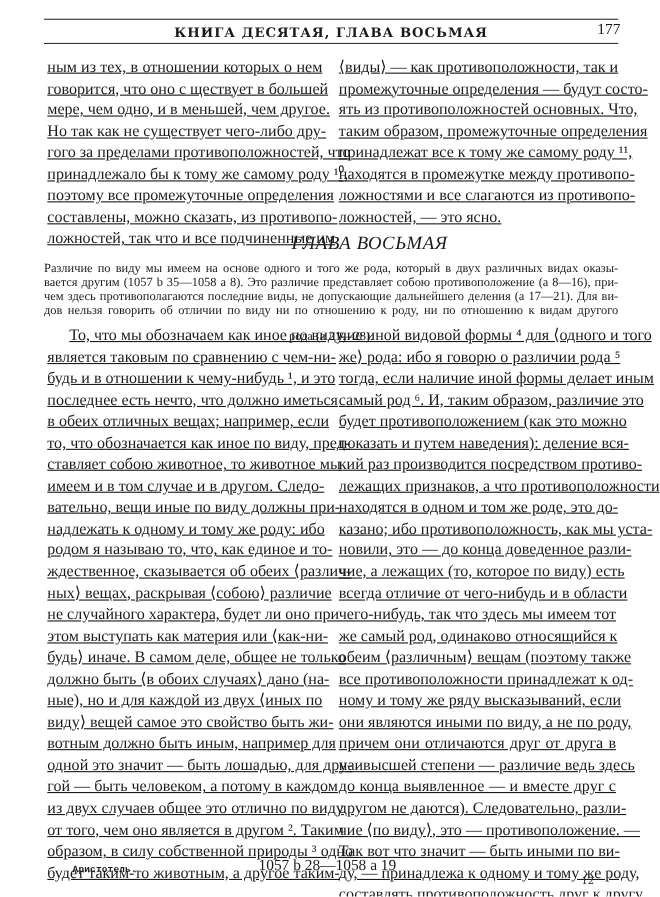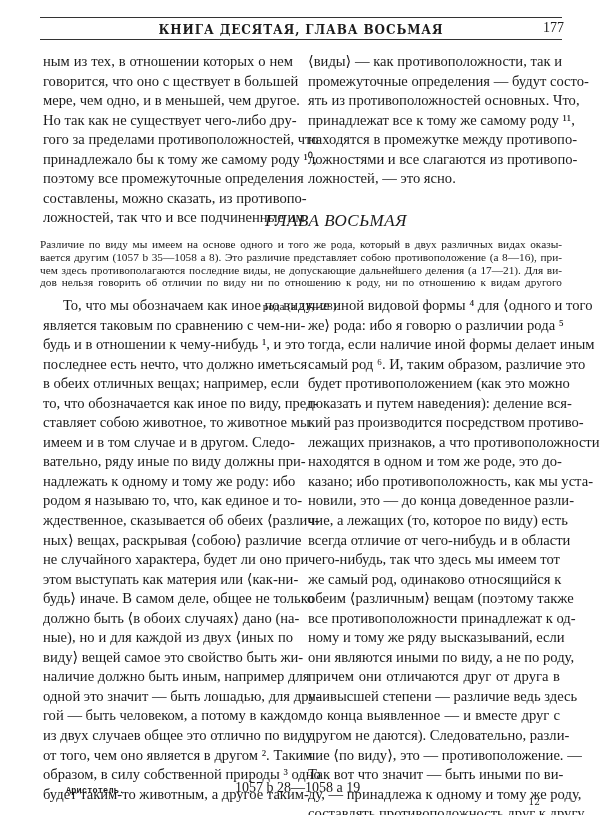--- a/index.html
+++ b/index.html
@@ -5,21 +5,21 @@
   html, body { margin: 0; padding: 0; background: #ffffff; }
   body { width: 600px; height: 815px; position: relative; overflow: hidden;
          font-family: "DejaVu Serif", "Liberation Serif", serif; color: #1a1a1a; }
   .rule { position: absolute; left: 40px; width: 522px; height: 0; border-top: 1.3px solid #333; }
   .running-head { position: absolute; top: 22px; left: 40px; width: 522px; height: 16px; }
   .running-head .dot { position: absolute; left: 145px; top: 0; font-size: 11px; }
   .running-head .title { position: absolute; left: 0; width: 522px; text-align: center; top: 1px;
          font-family: "DejaVu Serif", serif; font-weight: bold; font-size: 12px; letter-spacing: 0.9px; }
   .running-head .pnum { position: absolute; right: -2px; top: -2px; font-family: "Liberation Serif", serif; font-size: 14px; }
 
-  .col { position: absolute; font-family: "Liberation Serif", serif; font-size: 14.6px; line-height: 19.55px; }
+  .col { position: absolute; font-family: "Liberation Serif", serif; font-size: 14.6px; line-height: 19.55px; text-decoration: underline; }
   .col .ln { display: block; white-space: nowrap; text-align: justify; text-align-last: justify; height: 19.55px; overflow: visible; }
   .col .ln.last { text-align-last: left; }
   .col .ln.indent { padding-left: 20px; }
   .col-left { left: 43px; width: 250px; }
   .col-right { left: 308px; width: 252px; }
   .top-left { top: 52px; }
   .top-right { top: 52px; }
   .main-left { top: 296px; }
   .main-right { top: 296px; }
 
@@ -54,20 +54,21 @@
     <span class="ln">гого за пределами противоположностей, что</span>
     <span class="ln">принадлежало бы к тому же самому роду ¹⁰,</span>
     <span class="ln">поэтому все промежуточные определения</span>
     <span class="ln">составлены, можно сказать, из противопо-</span>
     <span class="ln">ложностей, так что и все подчиненные им</span>
   </div>
 <div class="col col-right top-right" id="tr">
     <span class="ln">⟨виды⟩ — как противоположности, так и</span>
     <span class="ln">промежуточные определения — будут состо-</span>
     <span class="ln">ять из противоположностей основных. Что,</span>
+    <span class="ln">таким образом, промежуточные определения</span>
     <span class="ln">принадлежат все к тому же самому роду ¹¹,</span>
     <span class="ln">находятся в промежутке между противопо-</span>
     <span class="ln">ложностями и все слагаются из противопо-</span>
     <span class="ln last">ложностей, — это ясно.</span>
   </div>
 
 <div class="chapter-title">ГЛАВА ВОСЬМАЯ</div>
 <div class="summary" id="sum">
     <span class="ln">Различие по виду мы имеем на основе одного и того же рода, который в двух различных видах оказы-</span>
     <span class="ln">вается другим (1057 b 35—1058 a 8). Это различие представляет собою противоположение (a 8—16), при-</span>
@@ -78,32 +79,32 @@
 
 <div class="col col-left main-left" id="ml">
     <span class="ln indent">То, что мы обозначаем как иное по виду,</span>
     <span class="ln">является таковым по сравнению с чем-ни-</span>
     <span class="ln">будь и в отношении к чему-нибудь ¹, и это</span>
     <span class="ln">последнее есть нечто, что должно иметься</span>
     <span class="ln">в обеих отличных вещах; например, если</span>
     <span class="ln">то, что обозначается как иное по виду, пред-</span>
     <span class="ln">ставляет собою животное, то животное мы</span>
     <span class="ln">имеем и в том случае и в другом. Следо-</span>
-    <span class="ln">вательно, ряду иные по виду должны при-</span>
+    <span class="ln">вательно, вещи иные по виду должны при-</span>
     <span class="ln">надлежать к одному и тому же роду: ибо</span>
     <span class="ln">родом я называю то, что, как единое и то-</span>
     <span class="ln">ждественное, сказывается об обеих ⟨различ-</span>
     <span class="ln">ных⟩ вещах, раскрывая ⟨собою⟩ различие</span>
     <span class="ln">не случайного характера, будет ли оно при</span>
     <span class="ln">этом выступать как материя или ⟨как-ни-</span>
     <span class="ln">будь⟩ иначе. В самом деле, общее не только</span>
     <span class="ln">должно быть ⟨в обоих случаях⟩ дано (на-</span>
     <span class="ln">ные), но и для каждой из двух ⟨иных по</span>
     <span class="ln">виду⟩ вещей самое это свойство быть жи-</span>
-    <span class="ln">наличие должно быть иным, например для</span>
+    <span class="ln">вотным должно быть иным, например для</span>
     <span class="ln">одной это значит — быть лошадью, для дру-</span>
     <span class="ln">гой — быть человеком, а потому в каждом</span>
     <span class="ln">из двух случаев общее это отлично по виду</span>
     <span class="ln">от того, чем оно является в другом ². Таким</span>
     <span class="ln">образом, в силу собственной природы ³ одно</span>
     <span class="ln">будет таким-то животным, а другое таким-</span>
   </div>
 <div class="col col-right main-right" id="mr">
     <span class="ln">чие иной видовой формы ⁴ для ⟨одного и того</span>
     <span class="ln">же⟩ рода: ибо я говорю о различии рода ⁵</span>

